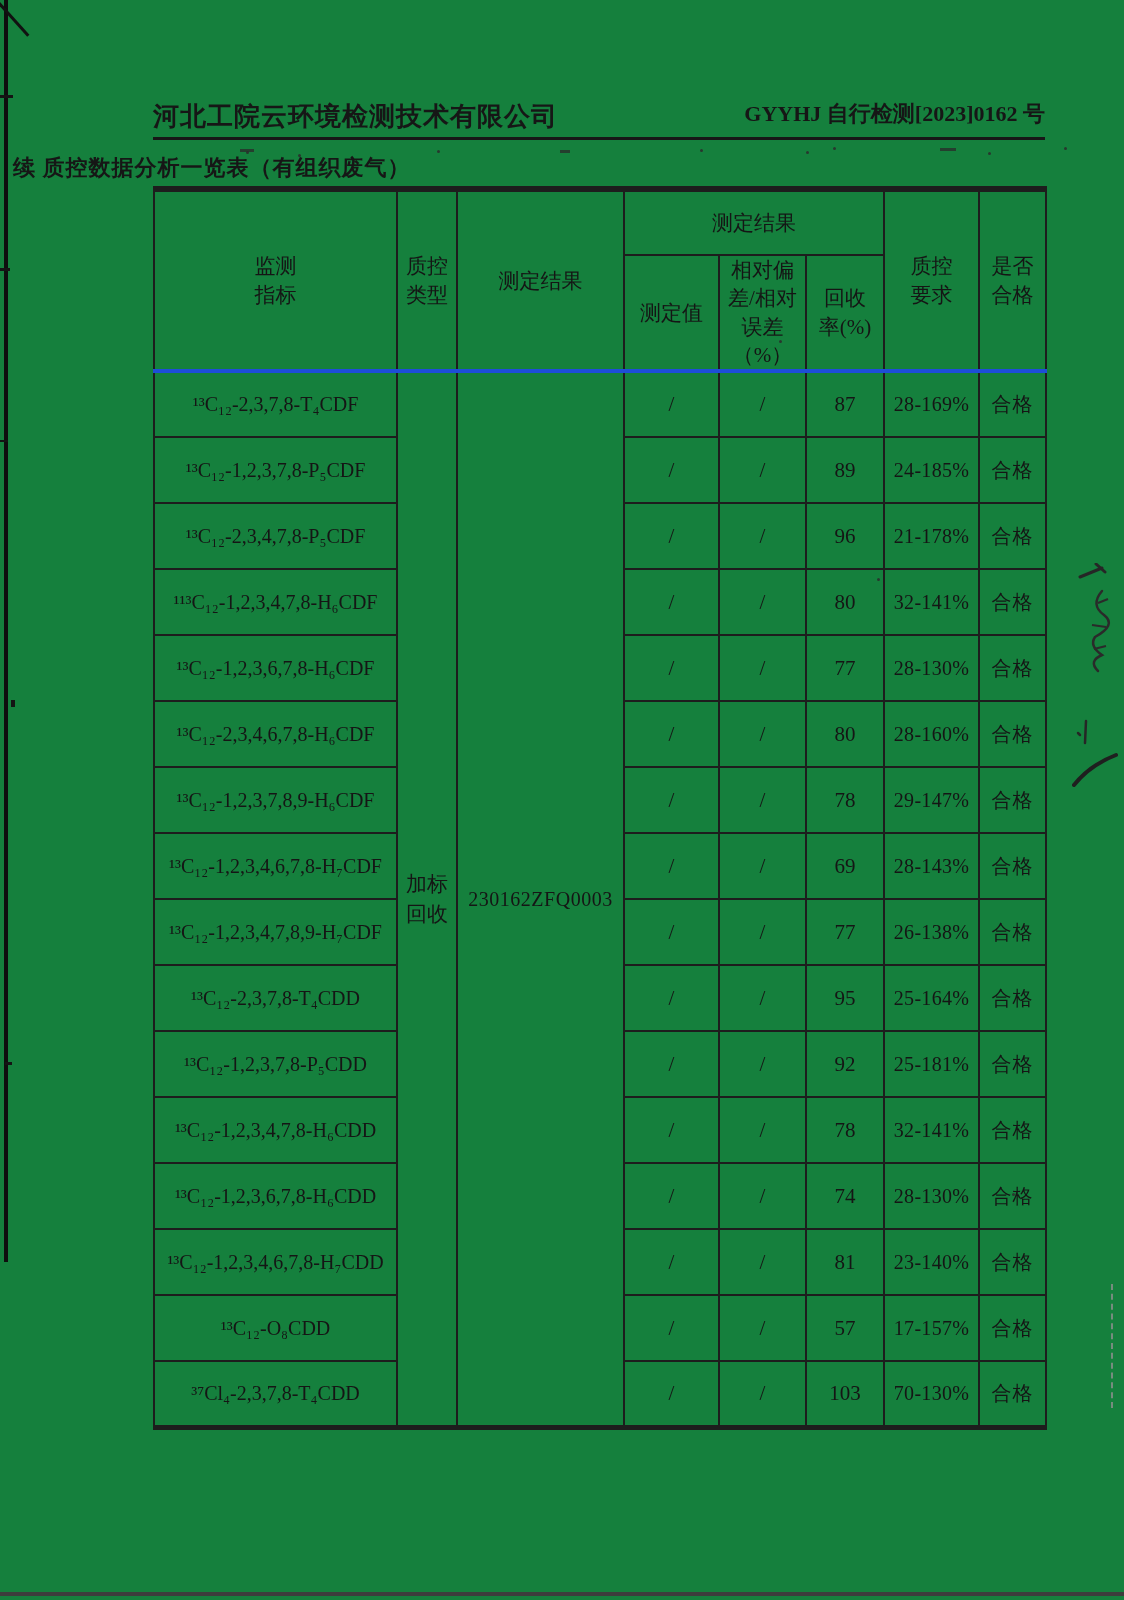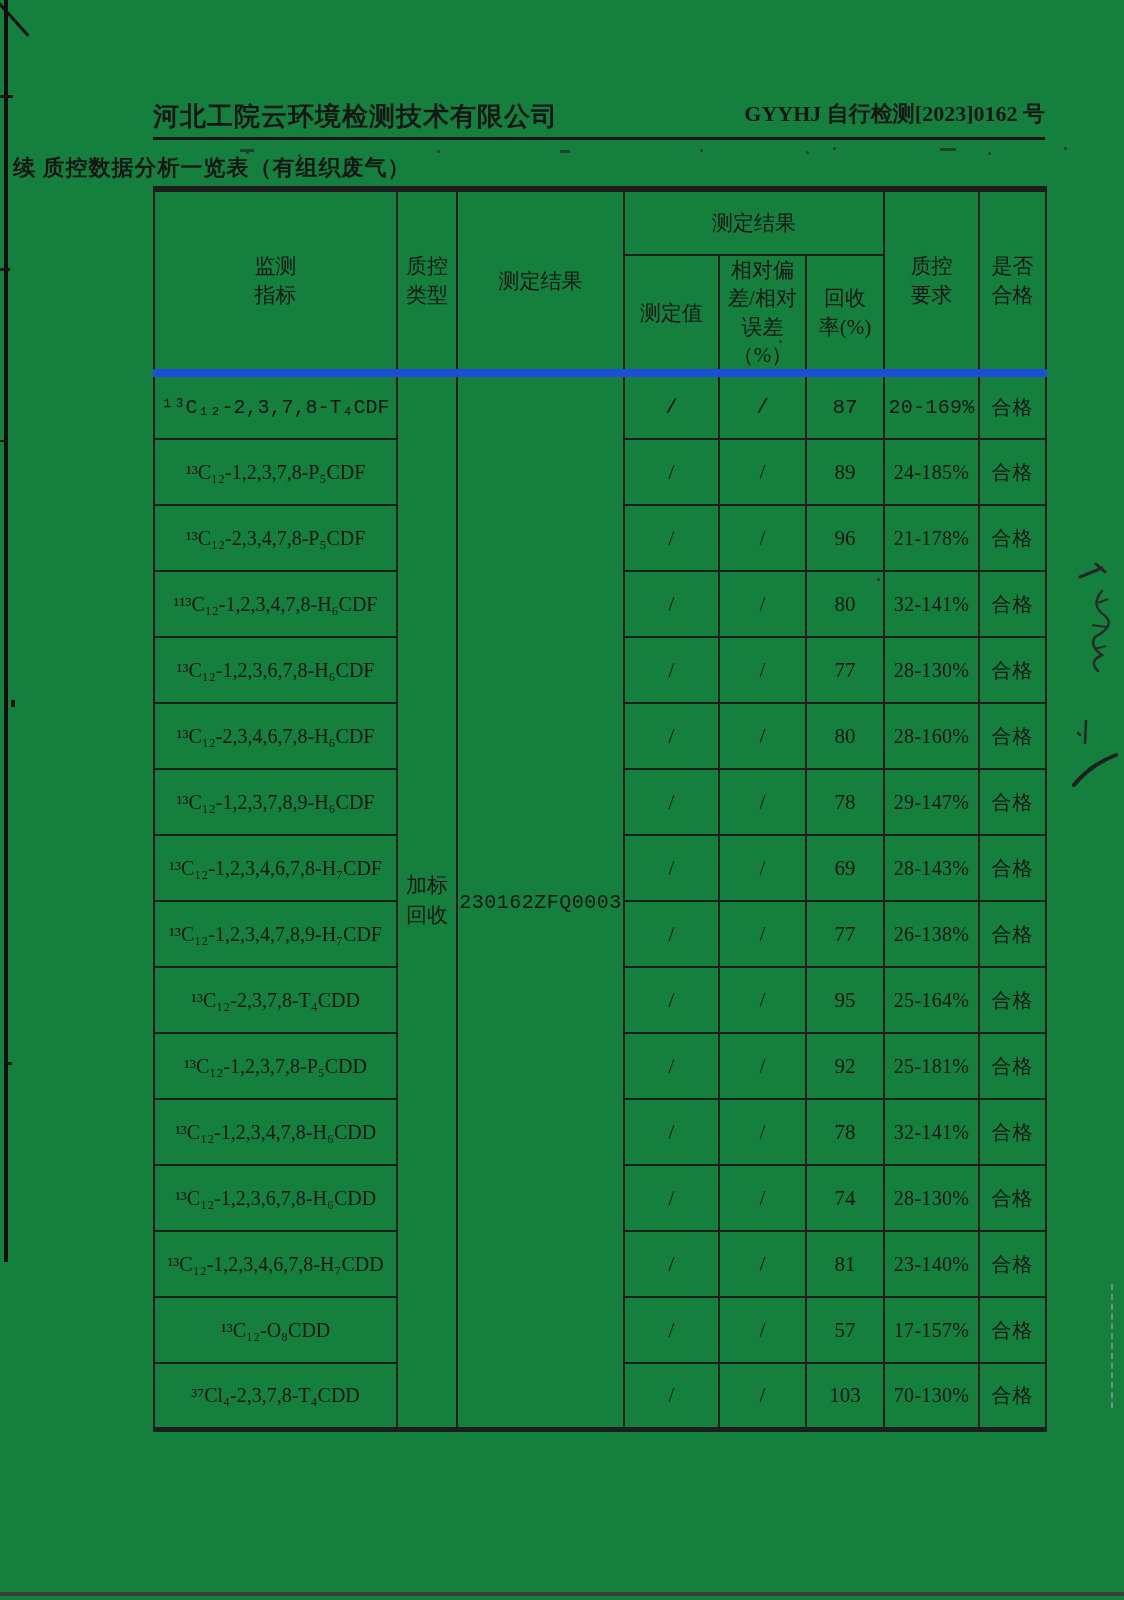--- a/index.html
+++ b/index.html
@@ -46,21 +46,21 @@
   table.qc th,table.qc td{
     border:2px solid #1d1d1d;
     text-align:center;vertical-align:middle;
     padding:0;color:#151515;
     overflow:hidden;
   }
   table.qc thead th{font-weight:normal;font-size:21px;line-height:1.35;}
   tr.h1{height:66px;}
   tr.h2{height:100px;}
   tbody tr{height:66px;}
-  tbody tr:first-child td{border-top:8px solid #1d4ed8;font-family:Liberation Mono, monospace;}
+  tbody tr:first-child td{border-top:4px solid #1d4ed8;}
   .pre{white-space:pre-line;}
   td.ind{text-align:left;padding-left:10px;font-size:20px;white-space:nowrap;}
   td.qc-type{font-size:21px;line-height:1.45;}
   td.sid{font-size:20px;letter-spacing:.5px;}
   td.val{font-size:21px;}
   td.req{font-size:20px;letter-spacing:.3px;}
   td.pass{font-size:20px;letter-spacing:1px;}
   th.reldev{font-size:20px;line-height:1.3;}
   
   .doc-footer{
@@ -150,21 +150,21 @@
     </thead>
     <tbody id="rows">
         <tr>
           <td class="ind">¹³C₁₂-2,3,7,8-T₄CDF</td>
           <td class="qc-type pre" rowspan="16">加标
 回收</td>
           <td class="sid" rowspan="16">230162ZFQ0003</td>
           <td class="val">/</td>
           <td class="val">/</td>
           <td class="val">87</td>
-          <td class="val req">20-169%</td>
+          <td class="val req">28-169%</td>
           <td class="val pass">合格</td>
         </tr>
         <tr>
           <td class="ind">¹³C₁₂-1,2,3,7,8-P₅CDF</td>
           <td class="val">/</td>
           <td class="val">/</td>
           <td class="val">89</td>
           <td class="val req">24-185%</td>
           <td class="val pass">合格</td>
         </tr>

